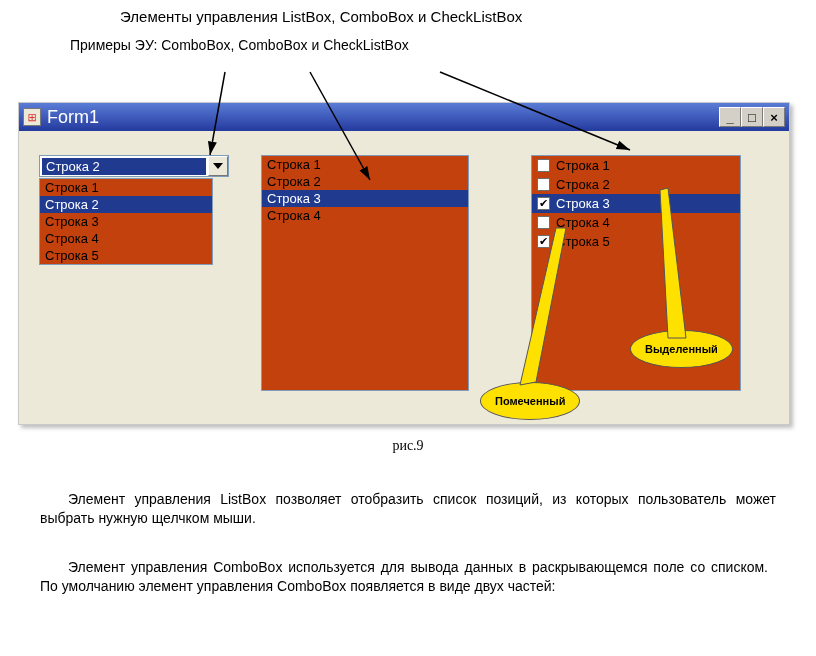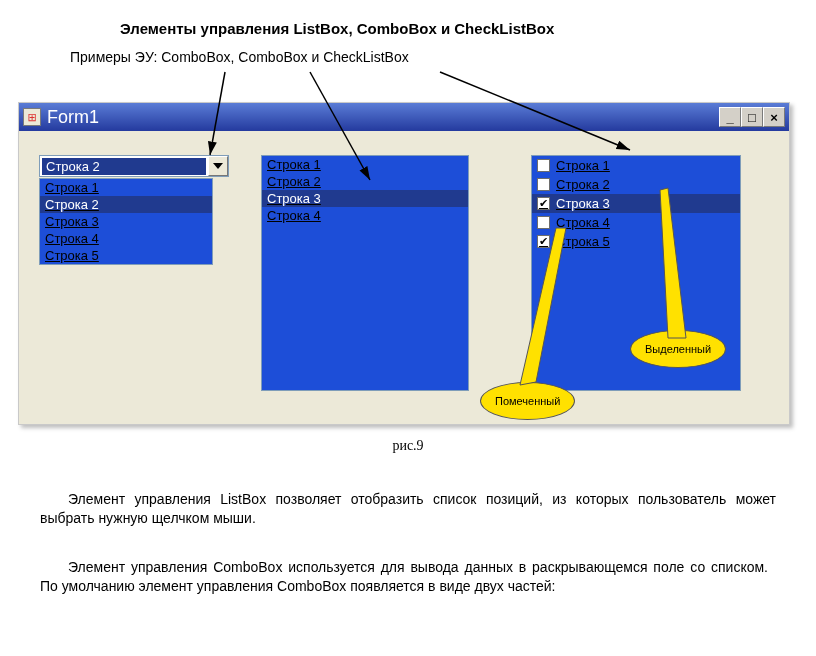--- a/index.html
+++ b/index.html
@@ -7,23 +7,23 @@
     margin: 0;
     font-family: Verdana, Arial, sans-serif;
     font-size: 14px;
     background: #fff;
     color: #000;
     width: 816px;
     height: 656px;
     position: relative;
   }
   .header {
-    font-weight: bold;
+    font-weight: normal;
     font-size: 15px;
-    margin: 20px 60px 12px 120px;
+    margin: 8px 60px 12px 120px;
   }
   .subhead {
     font-size: 14px;
     margin: 0 60px 10px 70px;
   }
   .window {
     position: absolute;
     left: 18px;
     top: 102px;
     width: 772px;
@@ -76,21 +76,21 @@
   .combo-sel {
     flex:1; margin:2px; padding:1px 4px; background:#203a8f; color:#fff; font-size:13px;
   }
   .combo-btn {
     width:20px; height:20px; background:#ece9d8;
     border:1px solid #fff; border-right-color:#777; border-bottom-color:#777;
     display:flex; align-items:center; justify-content:center;
   }
   .combo-btn svg { width:10px; height:6px; }
   .combo-list, .listbox, .checklist {
-    border:1px solid #7f9db9; background:#1d4ed8; font-size:13px;text-decoration:underline;
+    border:1px solid #7f9db9; background:#c2410c; font-size:13px;
   }
   .combo-list { position:absolute; left:0; top:23px; width:174px; }
   .combo-list .row, .listbox .row, .checklist .row {
     padding:1px 5px; white-space:nowrap;
   }
   .sel { background:#203a8f; color:#fff; }
   .listbox {
     position:absolute; left:242px; top:24px; width:208px; height:236px;
   }
   .checklist {
@@ -106,21 +106,21 @@
   .figcap { text-align:center; font-size:14px; position:absolute; left:0; right:0; top:438px;font-family:Liberation Serif, serif; }
   .para { margin:24px 40px; text-align:justify; font-size:14px; line-height:1.35; }
   #p1 { position:absolute; left:0; right:0; top:466px; text-indent:28px;}
   #p2 { position:absolute; left:0; right:8px; top:534px; text-indent:28px;}
   
   .callout {
     position:absolute;
     background:#ffe100;
     border:1px solid #555;
     border-radius:50%/50%;
-    font-size:11px; font-weight:normal;
+    font-size:11px; font-weight:bold;
     display:flex; align-items:center; justify-content:center;
     padding:12px 14px;
   }
   
   svg.overlay { position:absolute; left:0; top:0; width:816px; height:656px; pointer-events:none; }
 </style>
 </head>
 <body>
 
 <div class="header">Элементы управления ListBox, ComboBox и CheckListBox</div>

